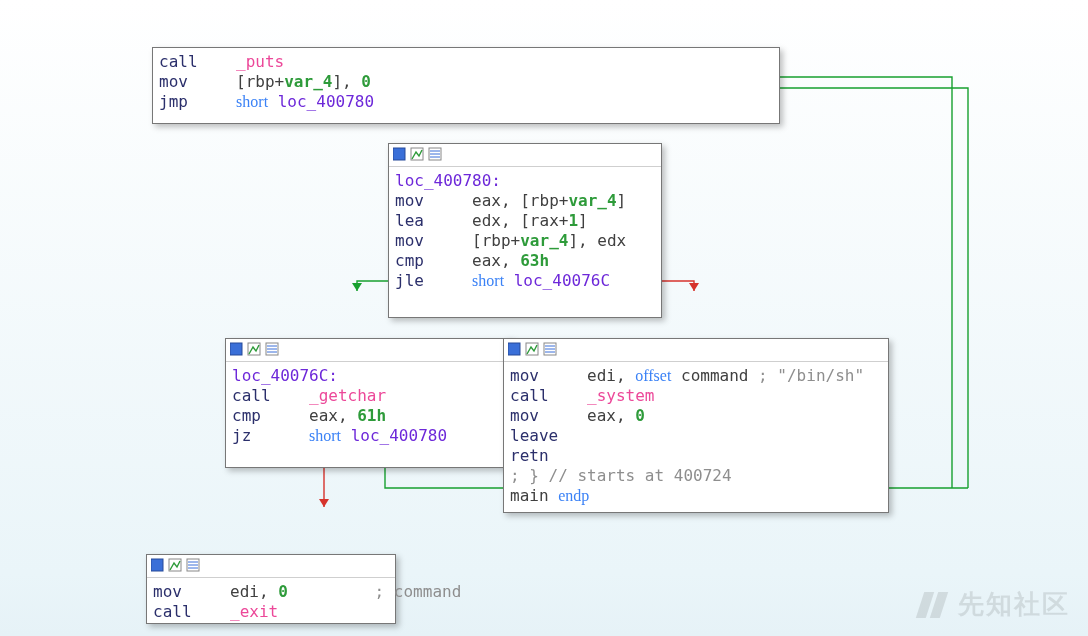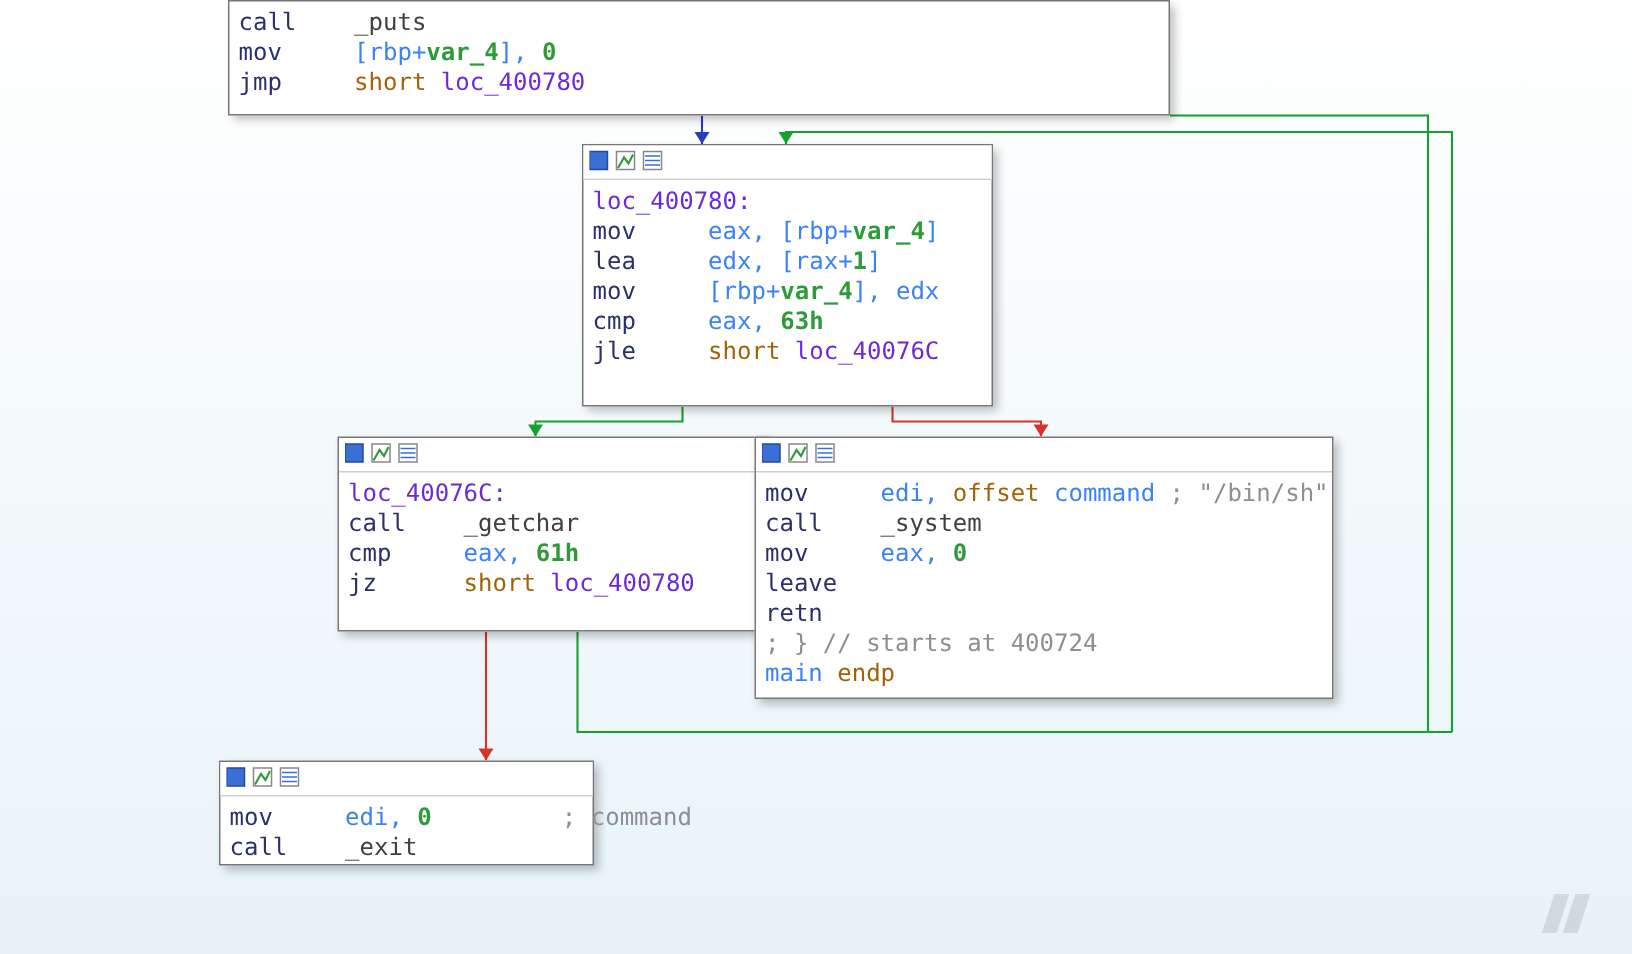--- a/index.html
+++ b/index.html
@@ -16,41 +16,42 @@
   .canvas {
     position: absolute;
     left: 0; top: 0; width: 1088px; height: 636px;
   }
   .block {
     position: absolute;
     background: #ffffff;
     border: 1px solid #777;
     box-shadow: 3px 3px 6px rgba(0,0,0,0.25);
     box-sizing: border-box;
+    margin-top: 47px;
   }
   .titlebar {
     height: 22px;
     display: flex;
     align-items: center;
     padding-left: 4px;
     background: #ffffff;
     border-bottom: 1px solid #cfcfcf;
   }
   .titlebar svg { margin-right: 2px; }
   .body {
     padding: 4px 6px 8px 6px;
     white-space: pre;
     line-height: 1.25;
     color: #333c5a;
   }
   .mn  { color: #2b2f6b; }  
-  .op  { color: #3b82f6; text-align: right; }  
-  .fn  { color: #404040; }  
+  .op  { color: #404040; text-align: right; }  
+  .fn  { color: #ec4899; }  
   .num { color: #2e9b3a; font-weight: bold; }  
-  .kw  { color: #a16207; }  
+  .kw  { color: #3b82f6; font-family: Liberation Serif, serif; }  
   .cmt { color: #8e8e8e; }  
   .lbl { color: #6d28d9; }
   .str { color: #8e8e8e; }
   .row { display: flex; }
   svg.edges {
     position: absolute;
     left: 0; top: 0;
     width: 1088px; height: 636px;
     pointer-events: none;
   }
@@ -163,14 +164,15 @@
     <rect x="36" y="1" width="12" height="12" fill="#ffffff" stroke="#888"></rect>
     <path d="M37,7 L47,7 M37,4 L47,4 M37,10 L47,10" stroke="#3a6fd8" stroke-width="1"></path>
   </svg></span>
         </div>
         <div class="body"><div class="row"><span class="mn">mov</span><span class="op">     edi, </span><span class="num">0</span><span class="op">         </span><span class="cmt">; command</span></div><div class="row"><span class="mn">call</span><span class="op">    </span><span class="fn">_exit</span></div></div>
       </div>
     </div>
 
   <div class="watermark">
     <span class="logo"></span>
+    <span>先知社区</span>
   </div>
 </div>
 
 </body></html>

